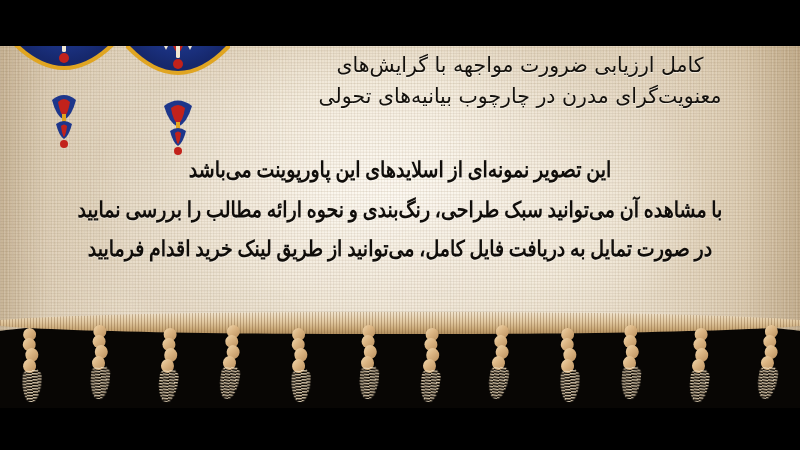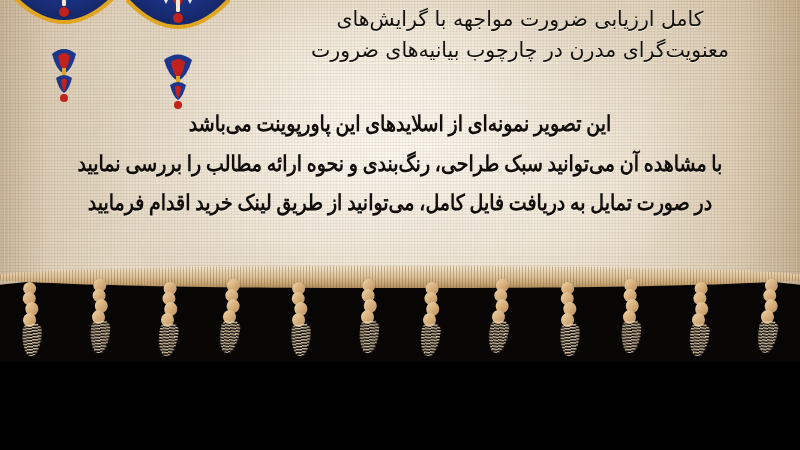--- a/index.html
+++ b/index.html
@@ -8,20 +8,21 @@
     background: #000;
   }
 
   #slide {
     position: relative;
     width: 800px;
     height: 362px;
     overflow: hidden;
     font-family: "DejaVu Sans", sans-serif;
     background-color: #5eead4;
+    margin-top: 46px;
   }
 
   
   .canvas-bg {
     position: absolute;
     inset: 0;
     background-color: #e8ddcb;
     background-image:
       
       radial-gradient(ellipse 62% 78% at 50% 42%,
@@ -305,21 +306,21 @@
         <rect x="54" y="112" width="4" height="9" fill="#e0a521"></rect>
         <path d="M48 121 q8-6 16 0 q-3 12-8 15 q-5-3-8-15Z" fill="#1d368b"></path>
         <path d="M53 123 q3-3 6 0 q-1 9-3 11 q-2-2-3-11Z" fill="#c2221b"></path>
         <circle cx="56" cy="141" r="4" fill="#c2221b"></circle>
       </g>
     </svg>
   </div>
 
   <div class="title-block">
     <div class="title-line">کامل ارزیابی ضرورت مواجهه با گرایش‌های</div>
-    <div class="title-line">معنویت‌گرای مدرن در چارچوب بیانیه‌های ضرورت</div>
+    <div class="title-line">معنویت‌گرای مدرن در چارچوب بیانیه‌های تحولی</div>
   </div>
 
   <div class="body-block">
     <div class="body-line">این تصویر نمونه‌ای از اسلایدهای این پاورپوینت می‌باشد</div>
     <div class="body-line">با مشاهده آن می‌توانید سبک طراحی، رنگ‌بندی و نحوه ارائه مطالب را بررسی نمایید</div>
     <div class="body-line">در صورت تمایل به دریافت فایل کامل، می‌توانید از طریق لینک خرید اقدام فرمایید</div>
   </div>
 
   <div class="fringe-zone">
     <div class="black-band"></div>

